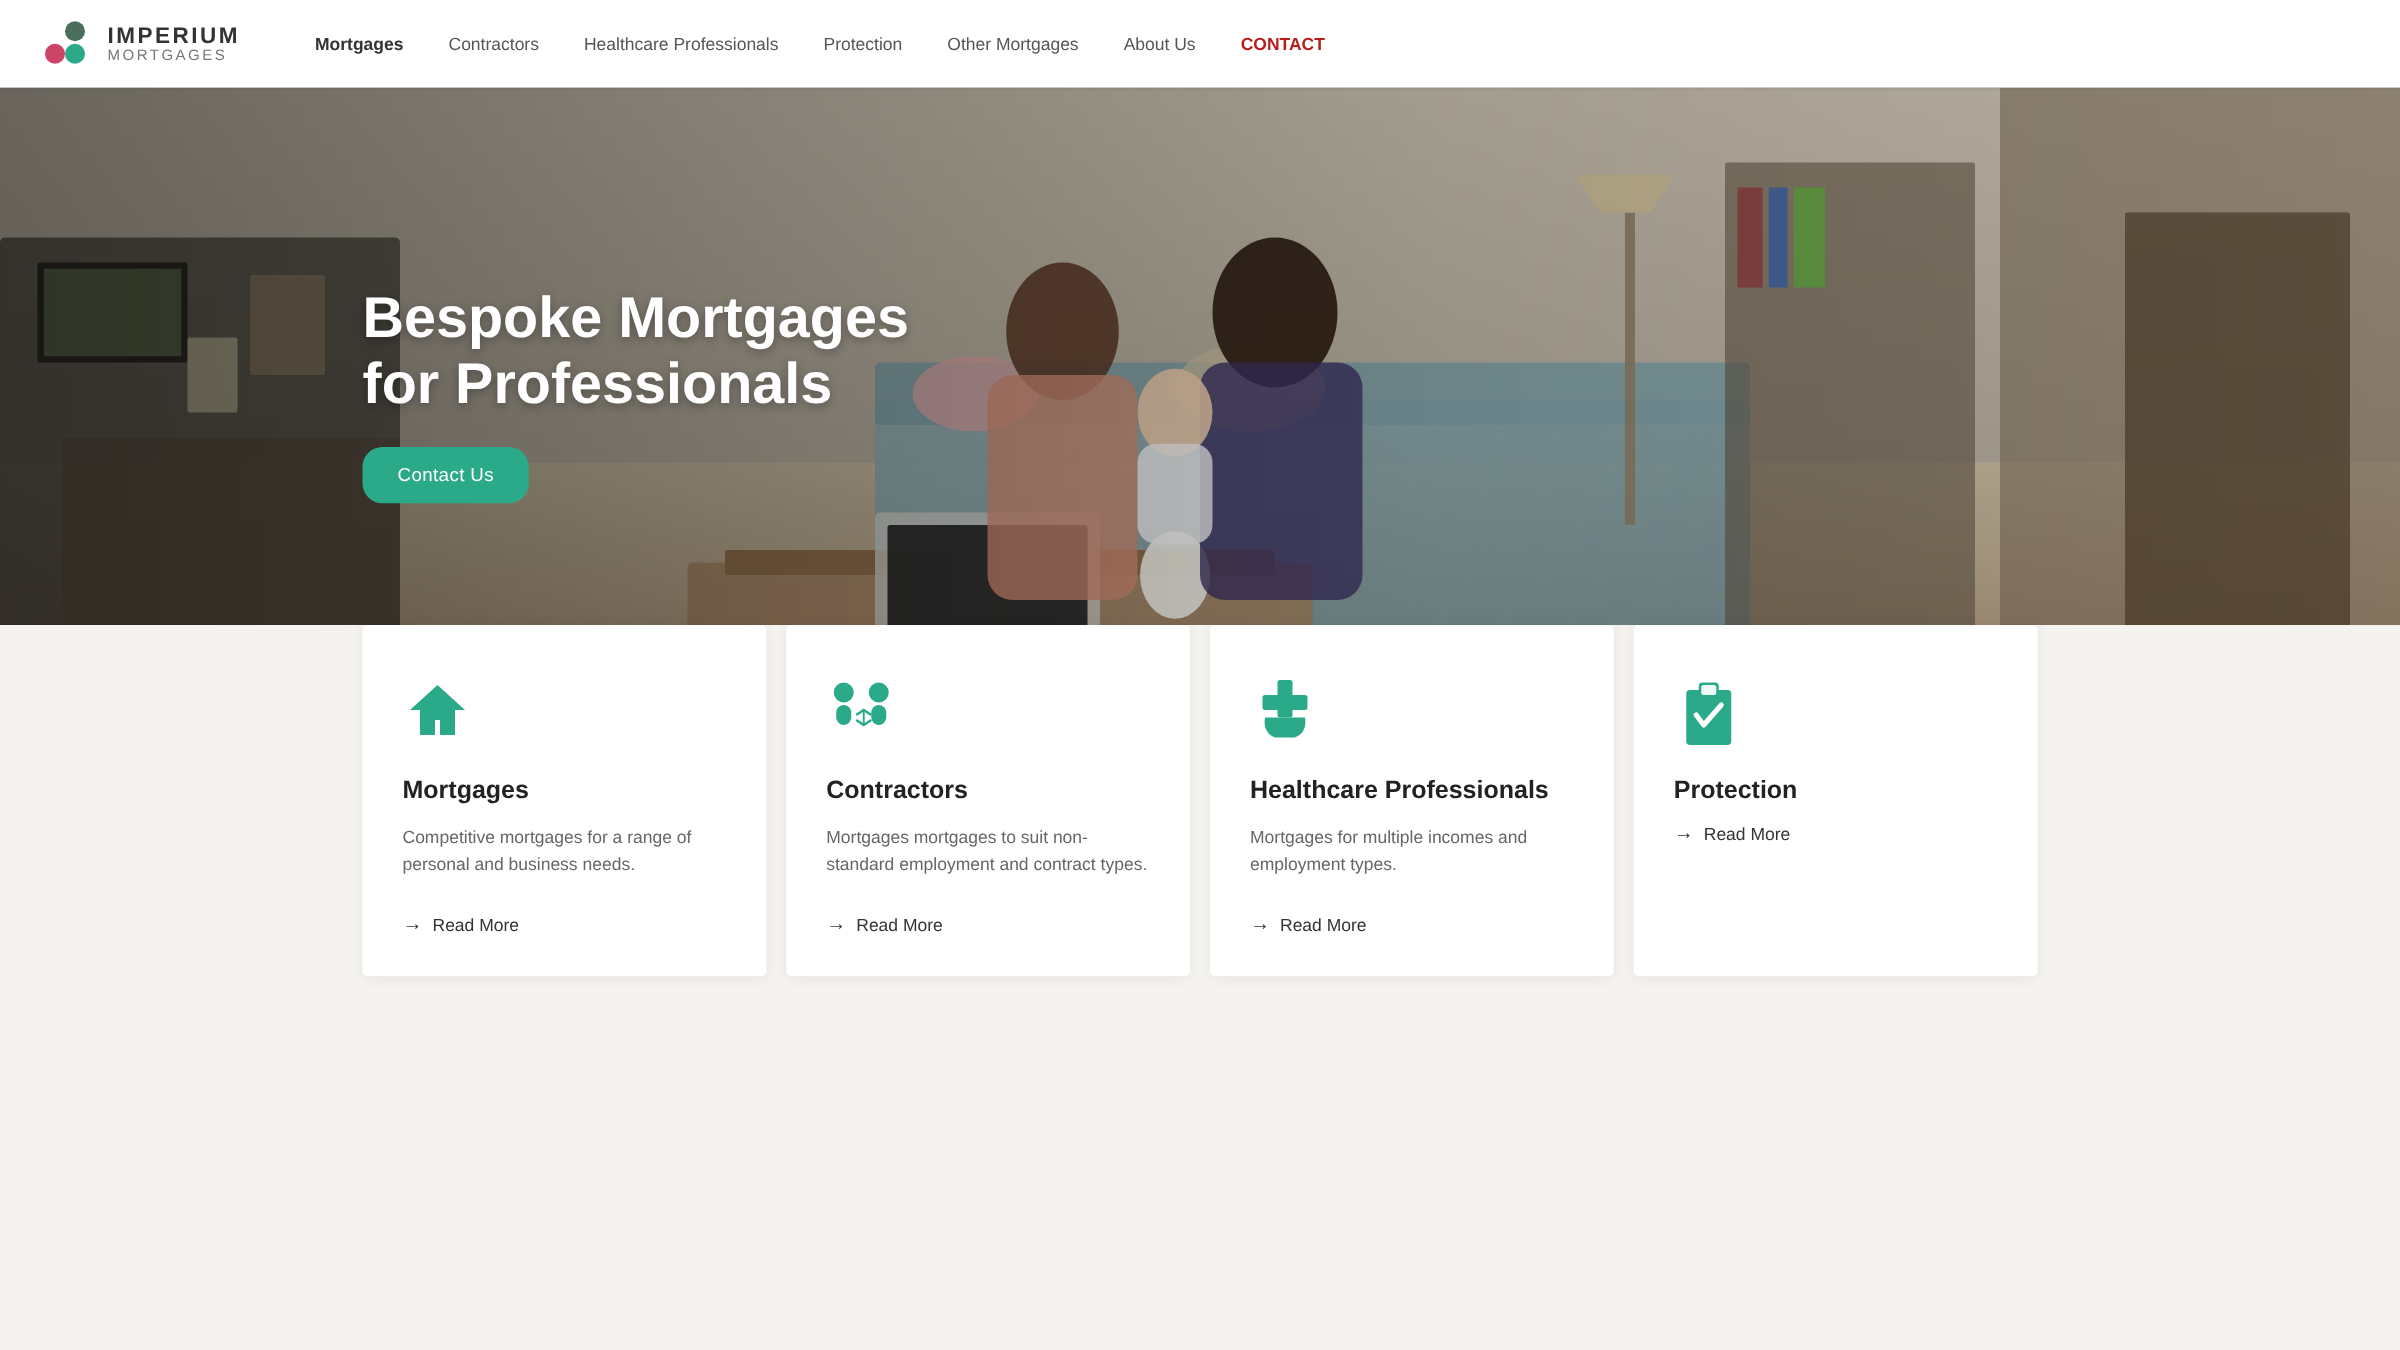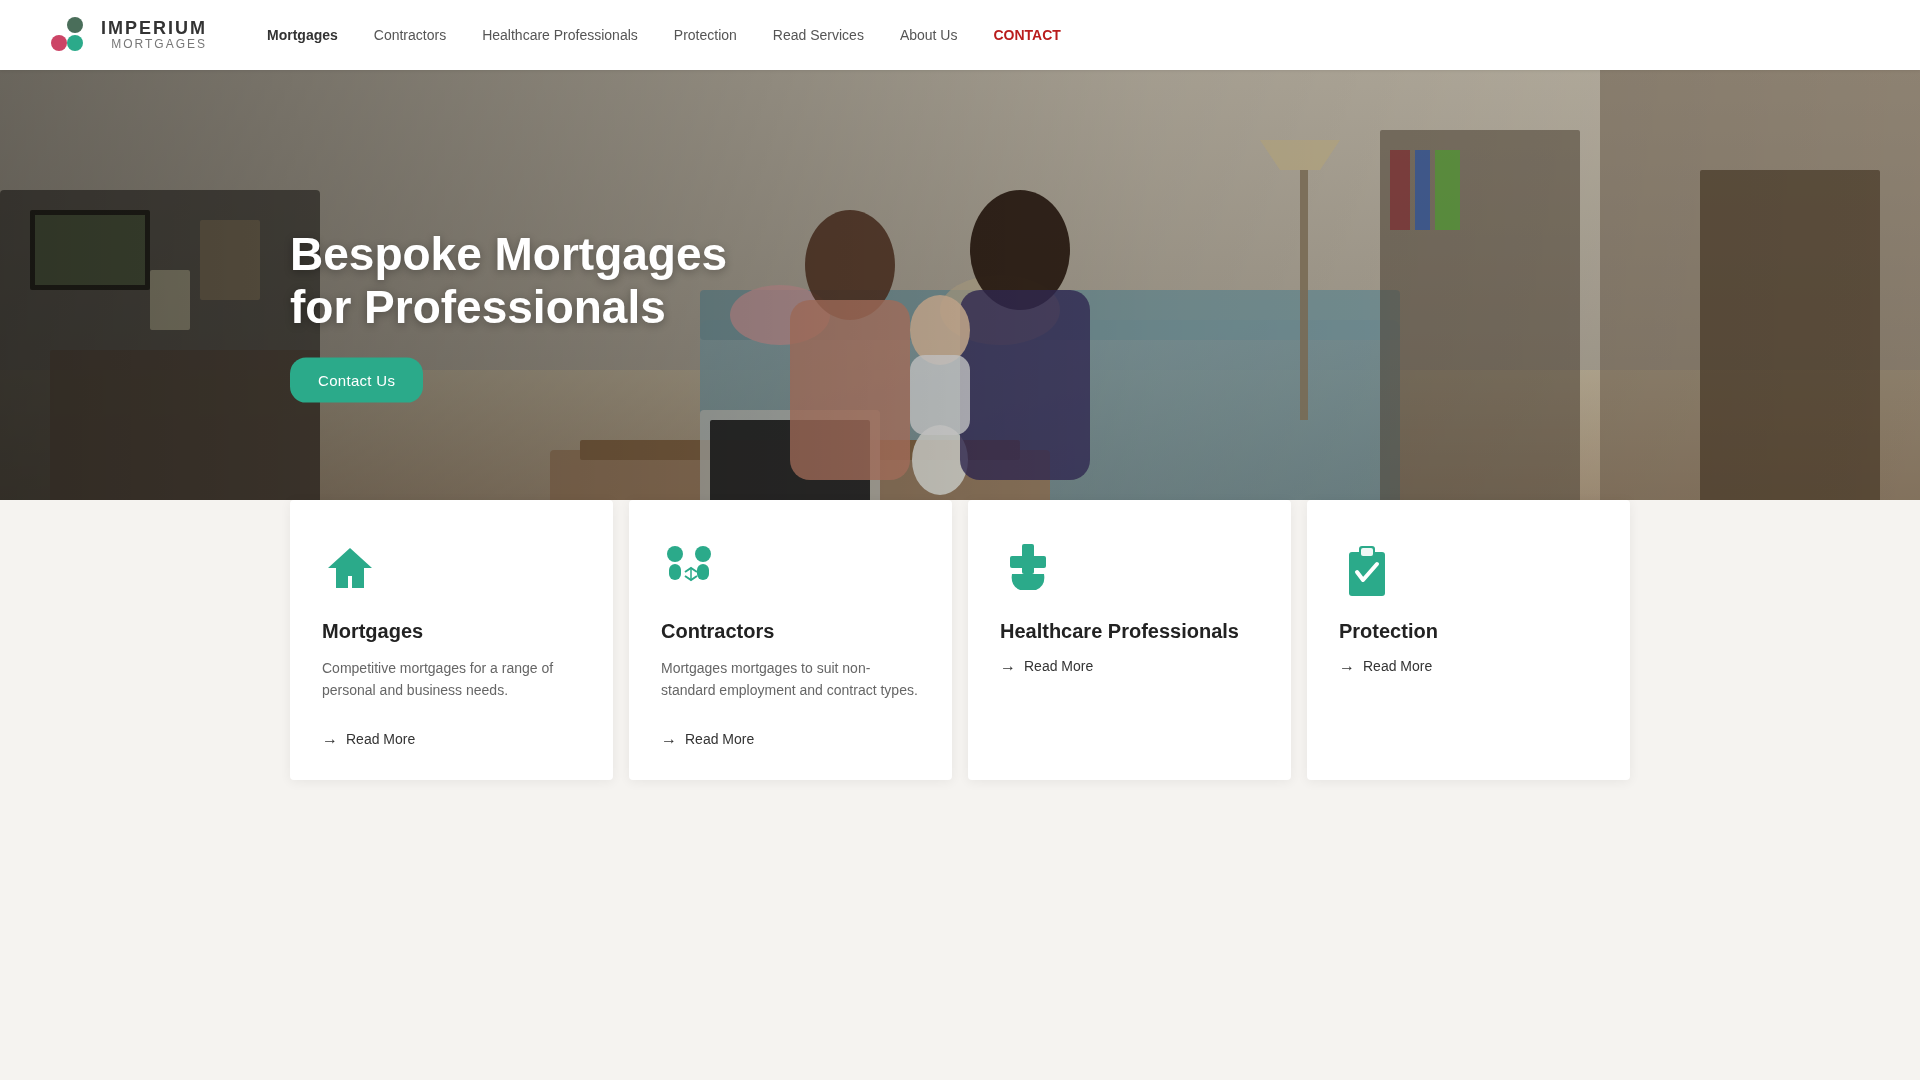--- a/index.html
+++ b/index.html
@@ -4,25 +4,24 @@
   <style>
     * { margin: 0; padding: 0; box-sizing: border-box; }
     body { font-family: -apple-system, BlinkMacSystemFont, 'Segoe UI', sans-serif; background: #f5f3f0; }
 
     
     .header {
       background: #fff;
       height: 70px;
       display: flex;
       align-items: center;
-      padding: 0 43px;
+      padding: 0 28px;
       position: relative;
       z-index: 10;
       box-shadow: 0 1px 3px rgba(0,0,0,0.08);
-      text-align: right;
     }
     .logo-area {
       display: flex;
       align-items: center;
       gap: 10px;
       margin-right: 60px;
     }
     .logo-circles {
       width: 48px;
       height: 48px;
@@ -178,21 +177,21 @@
     <div class="logo-text">
       <span class="imperium">IMPERIUM</span>
       <span class="mortgages">MORTGAGES</span>
     </div>
   </div>
   <nav>
     <a href="#" class="active">Mortgages</a>
     <a href="#">Contractors</a>
     <a href="#">Healthcare Professionals</a>
     <a href="#">Protection</a>
-    <a href="#">Read Services</a>
+    <a href="#">Other Mortgages</a>
     <a href="#">About Us</a>
     <a href="#" class="contact-nav">CONTACT</a>
   </nav>
 </header>
 
 <section class="hero">
   <div class="hero-bg"></div>
 
   <svg style="position:absolute;inset:0;width:100%;height:100%;z-index:1;" viewBox="0 0 1920 490" preserveAspectRatio="xMidYMid slice">
     <defs>
@@ -312,20 +311,21 @@
 
     <div class="card">
       <svg class="card-icon" viewBox="0 0 56 56" fill="none">
 
         <rect x="22" y="4" width="12" height="30" rx="2" fill="#2baa8a"></rect>
         <rect x="10" y="16" width="36" height="12" rx="2" fill="#2baa8a"></rect>
 
         <path d="M12 34 Q10 46 20 50 L36 50 Q46 46 44 34z" fill="#2baa8a"></path>
       </svg>
       <div class="card-title">Healthcare Professionals</div>
+      <div class="card-desc">Mortgages for multiple incomes and employment types.</div>
       <a href="#" class="card-link">
         <span class="arrow-icon">→</span>
         <span>Read More</span>
       </a>
     </div>
 
     <div class="card">
       <svg class="card-icon" viewBox="0 0 56 56" fill="none">
 
         <rect x="10" y="12" width="36" height="44" rx="3" fill="#2baa8a"></rect>

